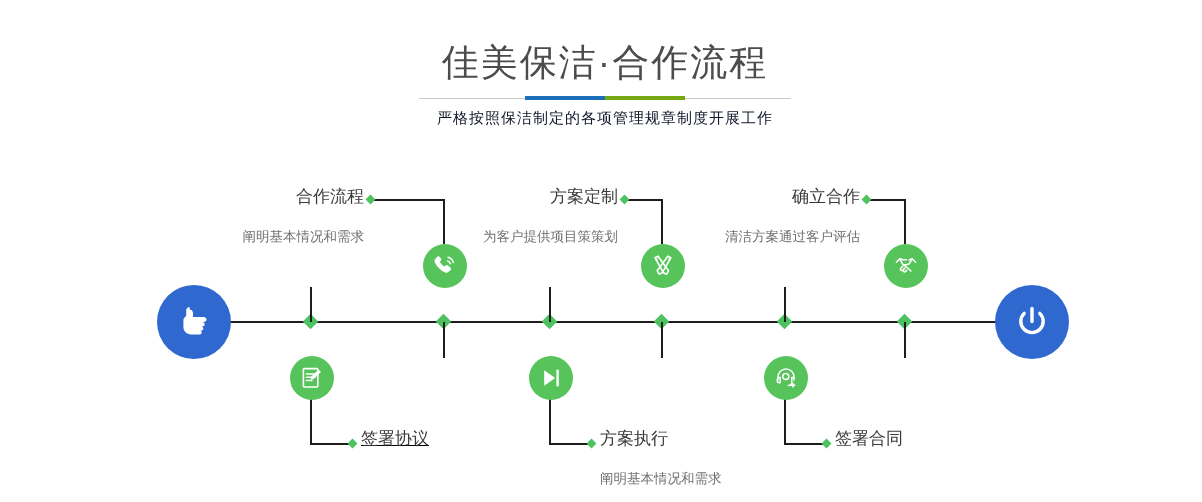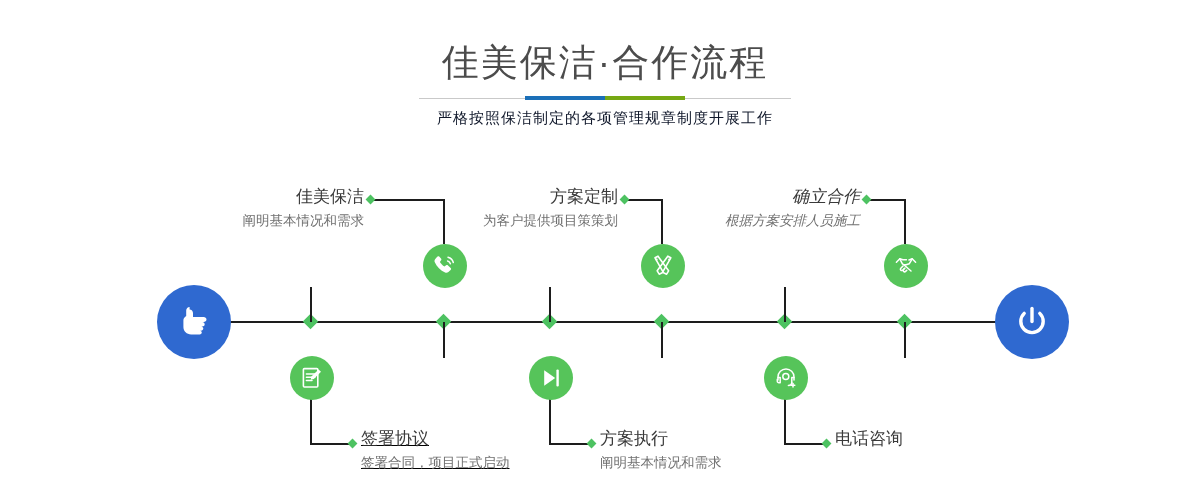--- a/index.html
+++ b/index.html
@@ -54,21 +54,21 @@
   .bullet{
     position:absolute;width:7px;height:7px;background:#4dc261;
     transform:rotate(45deg);
   }
 
   .lbl{position:absolute;}
   .lbl .t{
     font-size:17px;line-height:22px;color:#3a3a3a;white-space:nowrap;
   }
   .lbl .d{
-    font-size:13.5px;line-height:20px;color:#707070;white-space:nowrap;margin-top:3px;
+    font-size:13.5px;line-height:20px;color:#707070;white-space:nowrap;margin-top:19px;
   }
   .lbl.r{text-align:right;}
   .lbl.l{text-align:left;}
 </style>
 </head>
 <body>
 
 <div id="root">
 
   <div class="header">
@@ -108,21 +108,21 @@
   <div class="node" style="left:419px;top:244px;">
     <span>
       <svg width="26" height="26" viewBox="0 0 26 26">
         <path fill="#ffffff" d="M7.2 3.6c-0.6-0.6-1.5-0.5-2.0 0.1l-1.9 2.2c-0.8 0.9-1.0 2.2-0.5 3.3 2.0 4.6 5.7 8.3 10.3 10.3 1.1 0.5 2.4 0.3 3.3-0.5l2.2-1.9c0.6-0.5 0.7-1.4 0.1-2.0l-2.7-2.7c-0.5-0.5-1.3-0.5-1.9-0.1l-1.6 1.2c-1.9-1.1-3.5-2.7-4.6-4.6l1.2-1.6c0.4-0.6 0.4-1.4-0.1-1.9z"></path>
         <path fill="none" stroke="#ffffff" stroke-width="1.5" stroke-linecap="round" d="M16.0 4.2a7.3 7.3 0 0 1 5.3 5.3"></path>
         <path fill="none" stroke="#ffffff" stroke-width="1.5" stroke-linecap="round" d="M15.6 8.0a3.9 3.9 0 0 1 2.8 2.8"></path>
       </svg>
     </span>
   </div>
   <div class="lbl r" style="left:123px;top:186px;width:237px;">
-    <div class="t">佳美保洁</div>
+    <div class="t">合作流程</div>
     <div class="d">阐明基本情况和需求</div>
   </div>
 
   <div class="diamond" style="left:434px;top:316px;"></div>
   <div class="vline" style="left:439px;top:322px;height:36px;"></div>
   <div class="vline" style="left:306px;top:398px;height:46px;"></div>
   <div class="hline" style="left:306px;top:443px;width:42px;"></div>
   <div class="bullet" style="left:345px;top:440px;"></div>
   <div class="node" style="left:286px;top:356px;">
     <span>
@@ -130,21 +130,20 @@
         <rect x="4.4" y="3.6" width="14.4" height="18.4" rx="1" fill="none" stroke="#ffffff" stroke-width="1.6"></rect>
         <line x1="7.4" y1="9.0" x2="15.8" y2="9.0" stroke="#ffffff" stroke-width="1.5" stroke-linecap="round"></line>
         <line x1="7.4" y1="12.2" x2="15.8" y2="12.2" stroke="#ffffff" stroke-width="1.5" stroke-linecap="round"></line>
         <line x1="7.4" y1="15.4" x2="13.0" y2="15.4" stroke="#ffffff" stroke-width="1.5" stroke-linecap="round"></line>
         <path fill="#ffffff" d="M19.6 4.4l2.4 2.4-7.2 7.2-3.1 0.7 0.7-3.1z"></path>
       </svg>
     </span>
   </div>
   <div class="lbl l" style="left:357px;top:428px;width:250px;text-decoration:underline;">
     <div class="t">签署协议</div>
-    <div class="d">签署合同，项目正式启动</div>
   </div>
 
   <div class="diamond" style="left:540px;top:316px;"></div>
   <div class="vline" style="left:545px;top:287px;height:35px;"></div>
   <div class="vline" style="left:657px;top:200px;height:44px;"></div>
   <div class="hline" style="left:620px;top:199px;width:39px;"></div>
   <div class="bullet" style="left:617px;top:196px;"></div>
   <div class="node" style="left:637px;top:244px;">
     <span>
       <svg width="26" height="26" viewBox="0 0 26 26">
@@ -192,23 +191,23 @@
           <path d="M3.4 9.2l3.4-3.4 3.0 1.0h3.6"></path>
           <path d="M22.6 9.2l-3.4-3.4-3.2 1.2"></path>
           <path d="M10.0 13.0l-2.2 2.2a1.4 1.4 0 0 0 2.0 2.0l0.8-0.8"></path>
           <path d="M12.0 15.0l-1.4 1.4a1.4 1.4 0 0 0 2.0 2.0l1.2-1.2"></path>
           <path d="M6.8 5.8l2.6 5.0 2.0 1.4 4.0 3.6 2.6 2.2"></path>
           <path d="M19.2 5.8l-3.0 5.0-3.0 1.0h-2.4"></path>
         </g>
       </svg>
     </span>
   </div>
-  <div class="lbl r" style="left:620px;top:186px;width:236px;font-style:italic;">
+  <div class="lbl r" style="left:620px;top:186px;width:236px;">
     <div class="t">确立合作</div>
-    <div class="d">根据方案安排人员施工</div>
+    <div class="d">清洁方案通过客户评估</div>
   </div>
 
   <div class="diamond" style="left:895px;top:316px;"></div>
   <div class="vline" style="left:900px;top:322px;height:36px;"></div>
   <div class="vline" style="left:780px;top:398px;height:46px;"></div>
   <div class="hline" style="left:780px;top:443px;width:42px;"></div>
   <div class="bullet" style="left:819px;top:440px;"></div>
   <div class="node" style="left:760px;top:356px;">
     <span>
       <svg width="26" height="26" viewBox="0 0 26 26">
@@ -220,16 +219,16 @@
           <circle cx="12.8" cy="11.4" r="3.0"></circle>
         </g>
         <g stroke="#ffffff" stroke-width="1.5" stroke-linecap="round">
           <line x1="20.0" y1="18.4" x2="20.0" y2="22.0"></line>
           <line x1="18.2" y1="20.2" x2="21.8" y2="20.2"></line>
         </g>
       </svg>
     </span>
   </div>
   <div class="lbl l" style="left:831px;top:428px;width:270px;">
-    <div class="t">电话咨询</div>
+    <div class="t">签署合同</div>
   </div>
 
 </div>
 
 </body></html>

